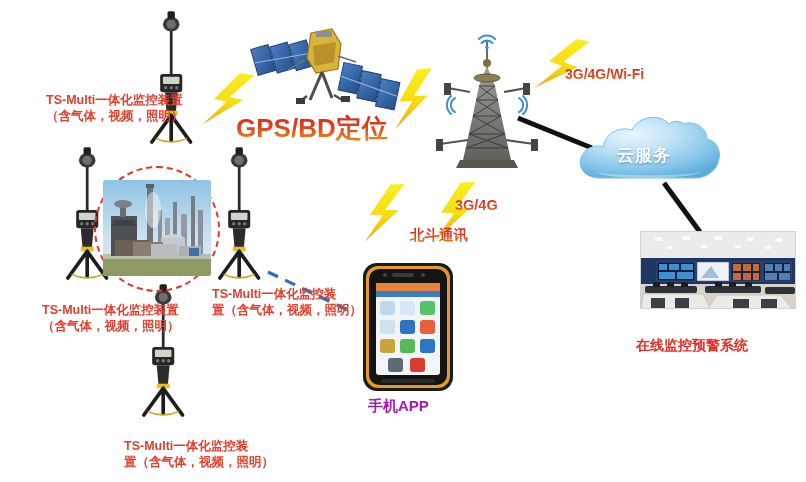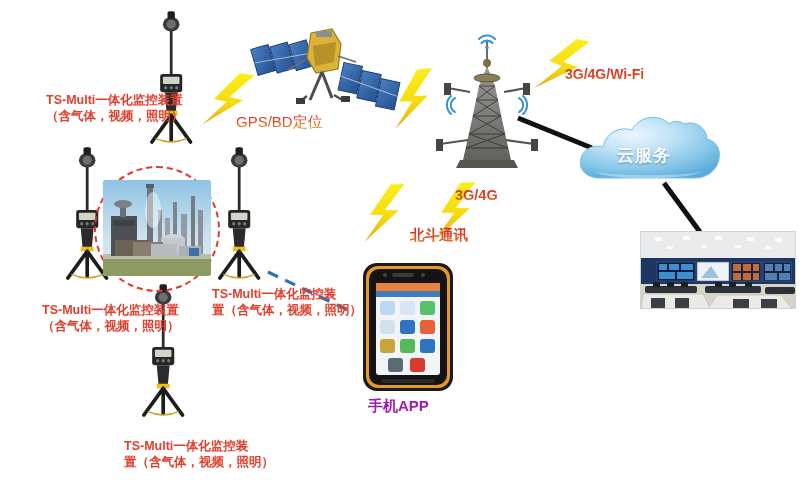--- a/index.html
+++ b/index.html
@@ -19,21 +19,21 @@
   .lbl{
     position:absolute;
     color:#e03127;
     font-weight:bold;
     line-height:1.28;
     white-space:pre-line;
     letter-spacing:0px;
   }
   .lbl-dev{font-size:12.5px;color:#e2402f;margin-left:40px;}
   .lbl-gps{
-    font-size:15px;font-weight:normal;
+    font-size:26px;font-weight:bold;
     background:linear-gradient(180deg,#d8201b 0%,#e0401e 45%,#eda119 100%);
     -webkit-background-clip:text;background-clip:text;
     -webkit-text-fill-color:transparent;color:#d8201b;
   }
   .lbl-3g4gwifi{
     font-size:14px;font-weight:bold;
     background:linear-gradient(180deg,#d8201b 0%,#e0451f 55%,#e58b1a 100%);
     -webkit-background-clip:text;background-clip:text;
     -webkit-text-fill-color:transparent;color:#d8201b;
   }
@@ -442,21 +442,22 @@
   <div class="lbl lbl-dev" style="left:172px;top:286px;width:185px;">TS-Multi一体化监控装
 置（含气体，视频，照明）</div>
 
   <div class="lbl lbl-dev" style="left:84px;top:438px;width:185px;">TS-Multi一体化监控装
 置（含气体，视频，照明）</div>
 
   <div class="lbl lbl-gps" style="left:236px;top:112px;">GPS/BD定位</div>
 
   <div class="lbl lbl-beidou" style="left:362px;top:226px;">北斗通讯</div>
 
-  <div class="lbl lbl-3g4g" style="left:455px;top:186px;">3G/4G</div>
+  <div class="lbl lbl-3g4g" style="left:455px;top:196px;">3G/4G</div>
 
   <div class="lbl lbl-3g4gwifi" style="left:565px;top:66px;">3G/4G/Wi-Fi</div>
 
 
   <div class="lbl lbl-app" style="left:368px;top:396px;">手机APP</div>
 
+  <div class="lbl lbl-center" style="left:636px;top:336px;">在线监控预警系统</div>
 
 </div>
 
 </body></html>

